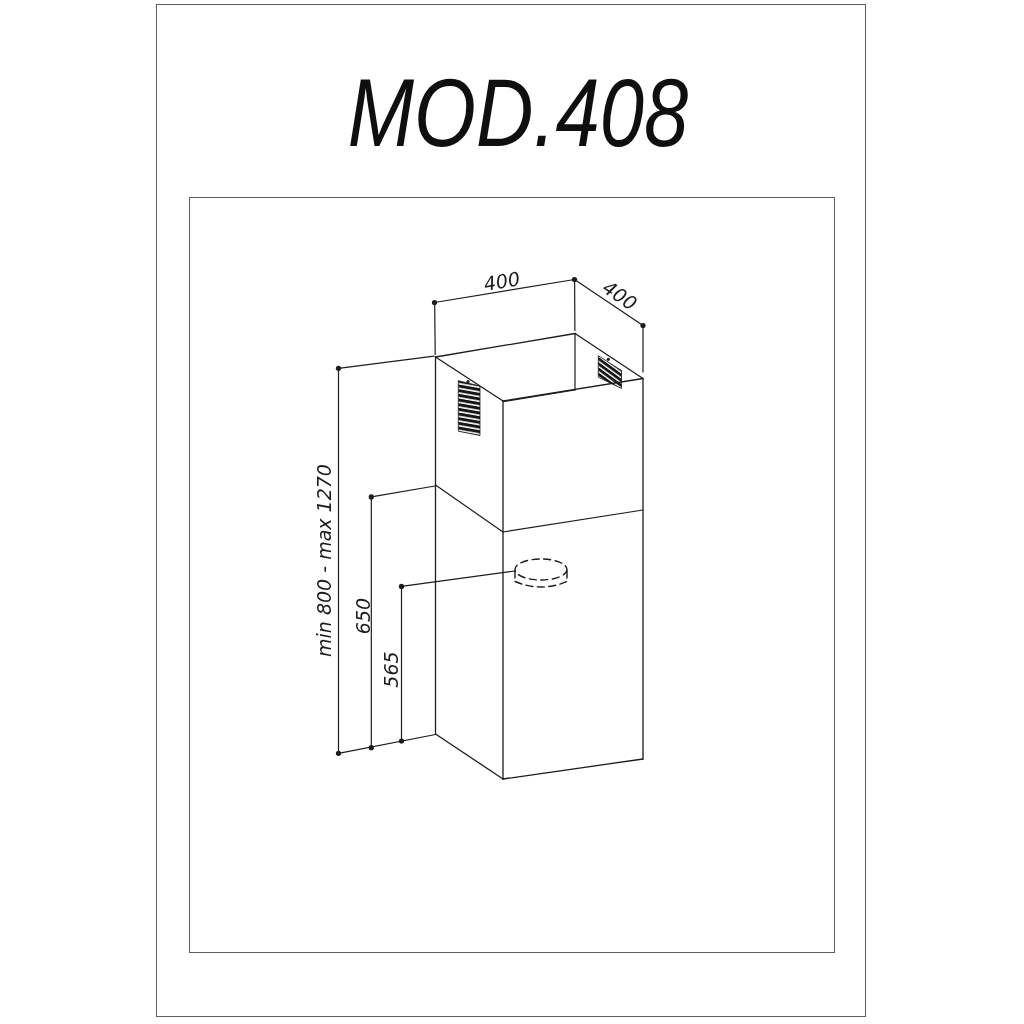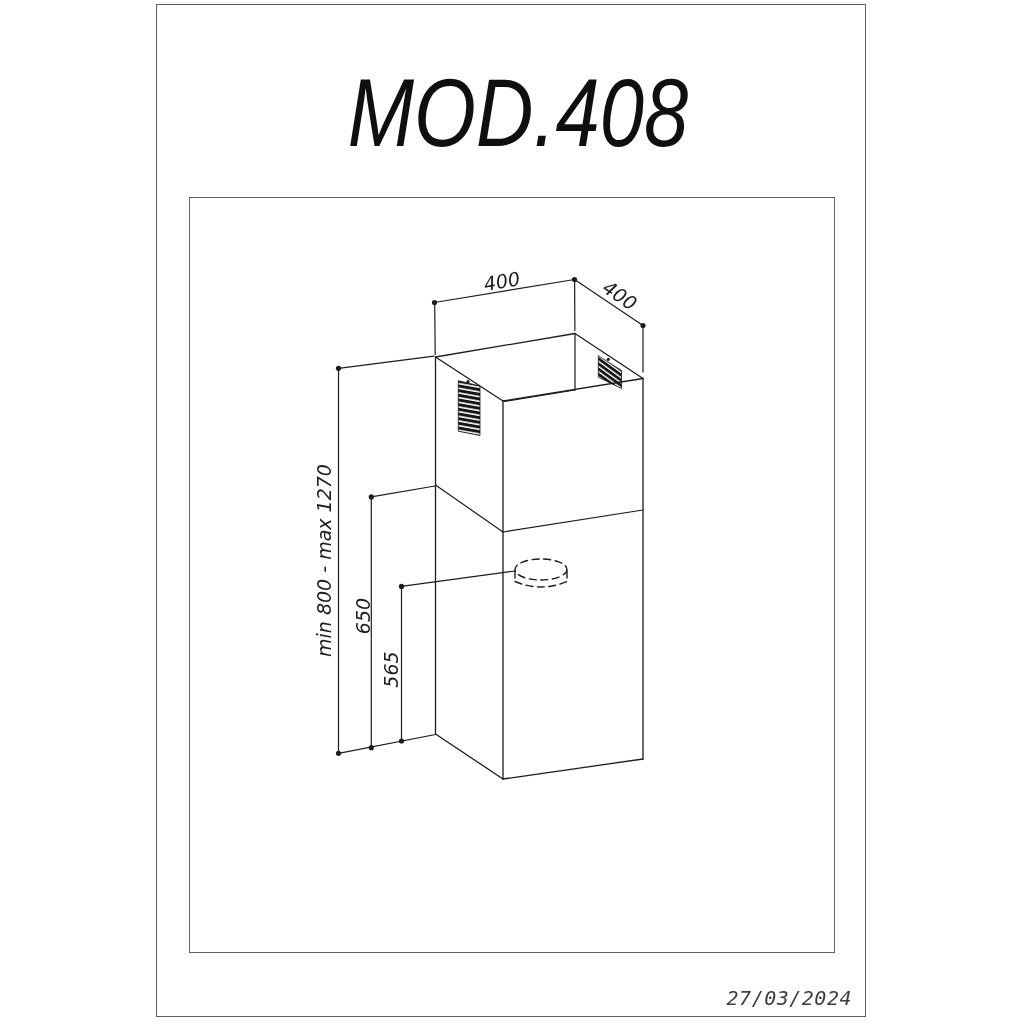--- a/index.html
+++ b/index.html
@@ -132,15 +132,14 @@
       <circle cx="401.5" cy="741" r="2.6"></circle>
     </g>
 
     <text x="503" y="288" text-anchor="middle" transform="rotate(-9.5 503 288)">400</text>
     <text x="616" y="301" text-anchor="middle" transform="rotate(34 616 301)">400</text>
     <text x="331" y="560.5" text-anchor="middle" transform="rotate(-90 331 560.5)">min 800 - max 1270</text>
     <text x="369.5" y="616" text-anchor="middle" transform="rotate(-90 369.5 616)">650</text>
     <text x="397.5" y="669.5" text-anchor="middle" transform="rotate(-90 397.5 669.5)">565</text>
   </svg>
 
-  <div class="date-stamp">27/03/2024</div>
 
 </div>
 
 </body></html>

